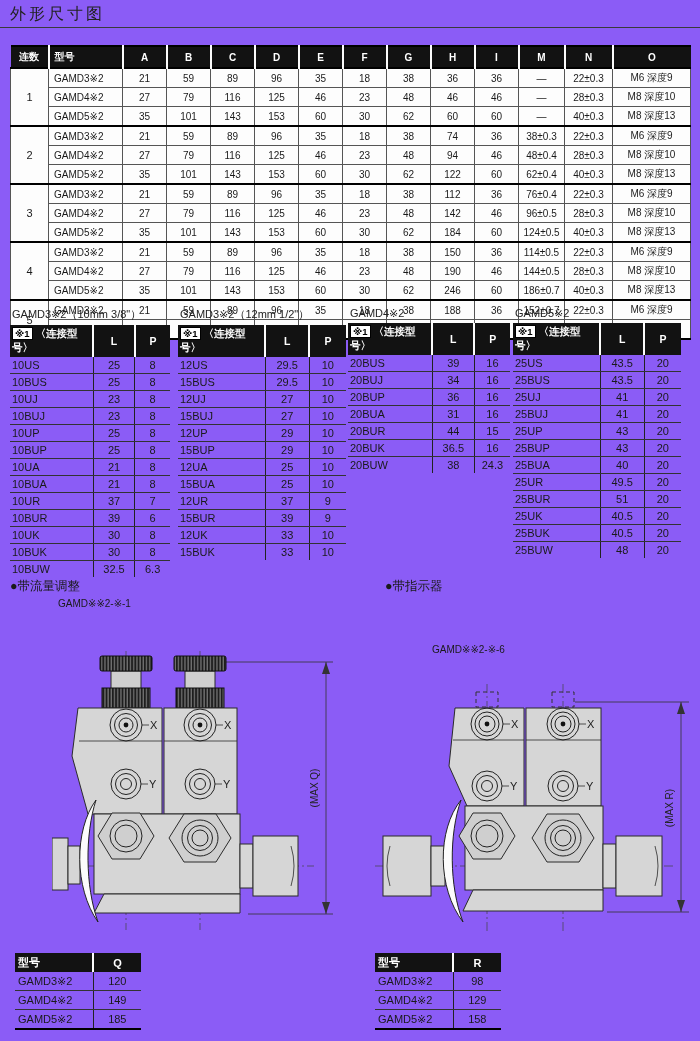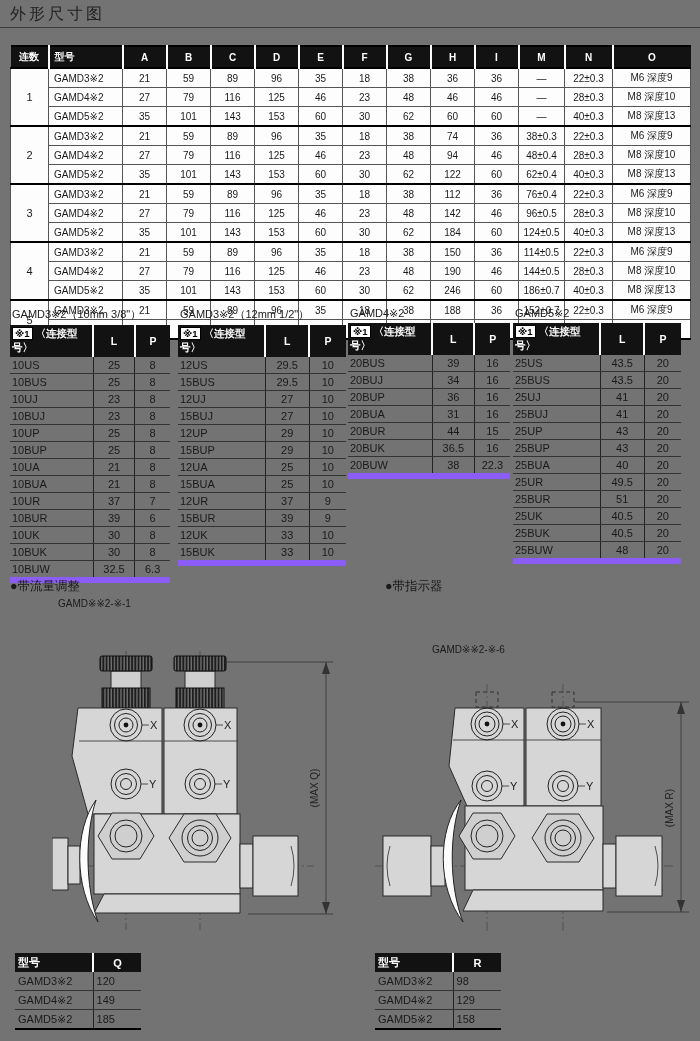--- a/index.html
+++ b/index.html
@@ -1,18 +1,18 @@
 <!DOCTYPE html>
 <html><head>
 <meta charset="utf-8">
 <style>
   * { box-sizing: border-box; }
   html,body { margin:0; padding:0; background:#e8e8e8; }
   body { font-family:"Liberation Sans","DejaVu Sans",sans-serif; color:#1a1a1a; }
-  .page { position:relative; width:700px; height:1041px; background:#737373; margin:0 auto; overflow:hidden; }
+  .page { position:relative; width:700px; height:1041px; background:#8b5cf6; margin:0 auto; overflow:hidden; }
 
   
   .page-title { position:absolute; left:10px; top:4px; font-size:16px; font-weight:normal; letter-spacing:3px; color:#222; margin:0; font-family:"Liberation Serif","DejaVu Serif",serif; }
   .title-rule { position:absolute; left:0; top:27px; width:700px; border-top:1.5px solid #3a3a3a; }
 
   
   .main-table { position:absolute; left:10px; top:45px; width:680px; border-collapse:collapse; table-layout:fixed; font-size:10px; border-top:2px solid #000; border-bottom:2px solid #000; }
   .main-table th { background:#121212; color:#fff; font-weight:bold; padding:3px 0; border-left:2px solid #fcfcfc; font-size:10px; }
   .main-table th:first-child { border-left:none; }
   .main-table th.h-model { text-align:left; padding-left:5px; }
@@ -59,21 +59,21 @@
 
   
   .bottom-table { position:absolute; top:953px; width:126px; }
   .bt1{left:15px;} .bt2{left:375px;}
   .bottom-table table { border-collapse:collapse; width:100%; font-size:11px; table-layout:fixed; }
   .bottom-table th { background:#121212; color:#fff; font-size:11px; padding:2px 3px; border-left:2px solid #fcfcfc; }
   .bottom-table th.name-h { text-align:left; border-left:none; }
   .bottom-table col.cn{width:62%;} .bottom-table col.cv{width:38%;}
   .bottom-table td { border-bottom:1px solid #333; padding:2.5px 3px; }
   .bottom-table td.name { text-align:left; }
-  .bottom-table td.num { border-left:1.5px solid #222; }
+  .bottom-table td.num { text-align:center; border-left:1.5px solid #222; }
   .bottom-table tbody tr:last-child td { border-bottom:2px solid #000; }
 </style>
 </head>
 <body>
 
 <div class="page">
 
   <h1 class="page-title">外形尺寸图</h1>
   <div class="title-rule"></div>
 
@@ -537,21 +537,21 @@
               <td class="num">15</td>
             </tr>
             <tr>
               <td class="name">20BUK</td>
               <td class="num">36.5</td>
               <td class="num">16</td>
             </tr>
             <tr>
               <td class="name">20BUW</td>
               <td class="num">38</td>
-              <td class="num">22.3</td>
+              <td class="num">24.3</td>
             </tr>
           </tbody>
         </table>
       </div>
       <div class="sub-table st4">
         <div class="sub-title">GAMD5※2</div>
         <table>
           <colgroup>
             <col class="cn">
             <col class="cl">

